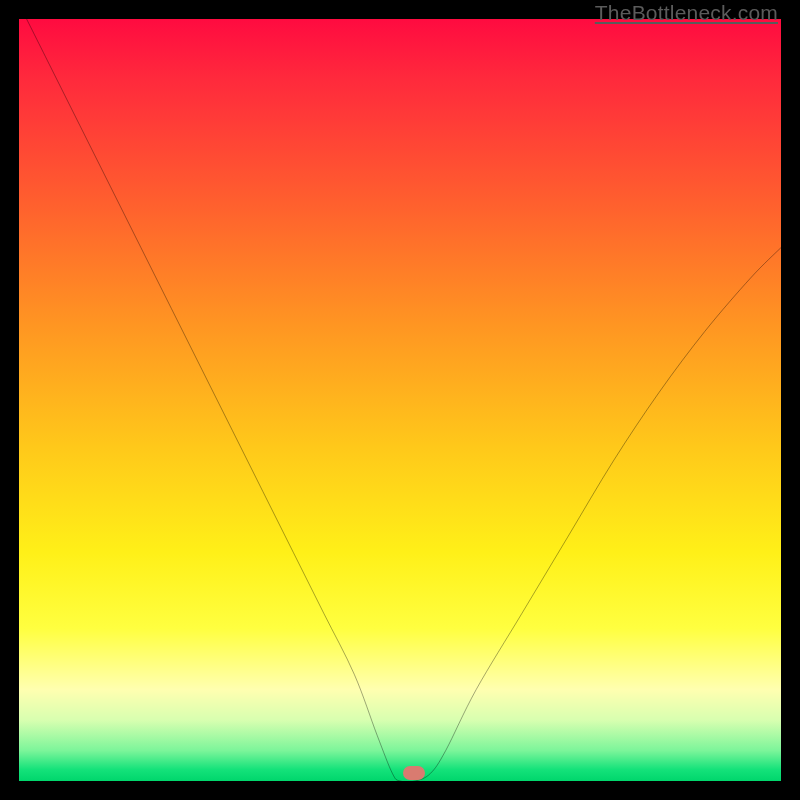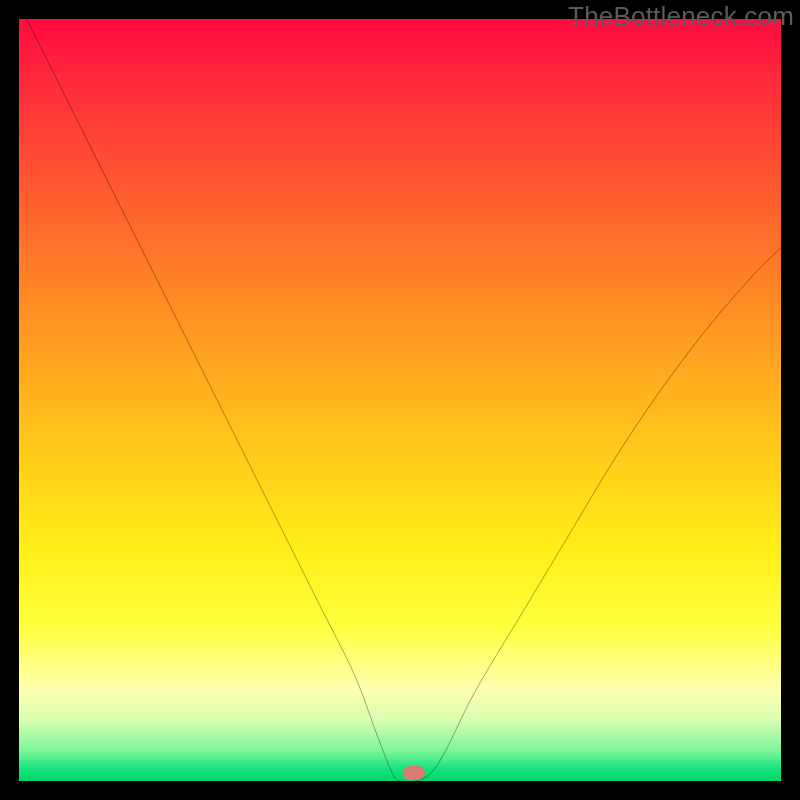--- a/index.html
+++ b/index.html
@@ -50,26 +50,27 @@
     position: absolute;
     width: 22px;
     height: 14px;
     border-radius: 7px;
     background: #d97b70;
     transform: translate(-50%, -50%);
   }
   .watermark {
     position: absolute;
     top: 1px;
-    right: 6px;
+    right: 22px;
     color: #5b5b5b;
-    font-size: 26px;
+    font-size: 21px;
     font-weight: 500;
     letter-spacing: 0.2px;
     user-select: none;
+    text-decoration: underline;
   }
 </style>
 </head>
 <body>
 
 <div class="stage">
 
   <div class="plot">
 
     <svg class="curve-svg" viewBox="0 0 100 100" preserveAspectRatio="none">

